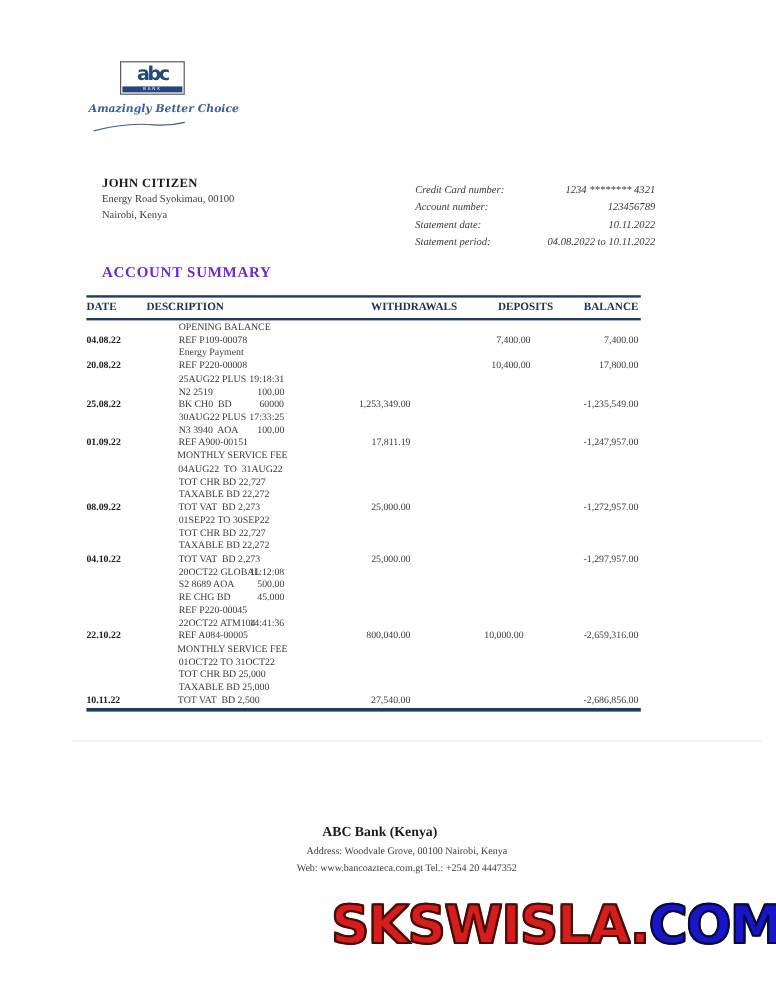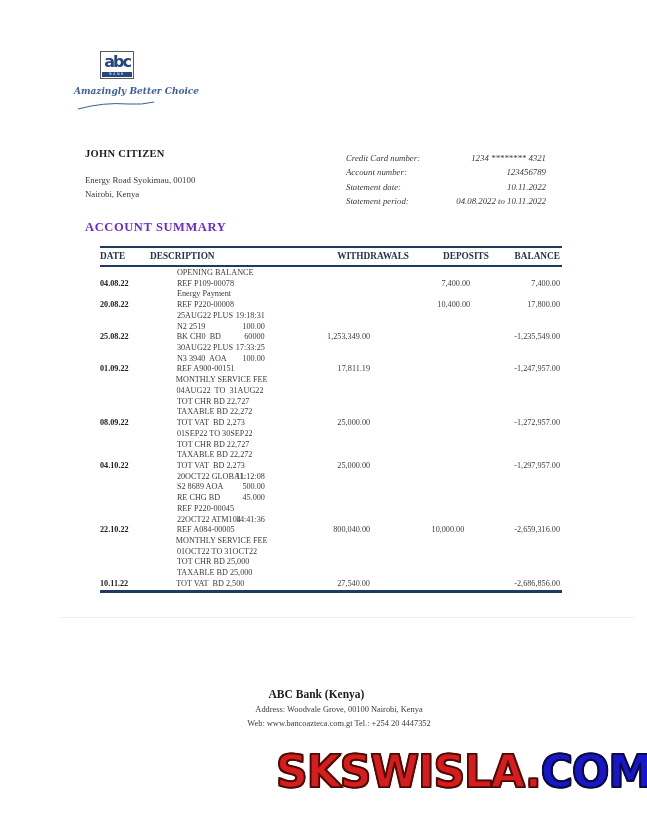--- a/index.html
+++ b/index.html
@@ -1,46 +1,46 @@
 <!DOCTYPE html>
 <html><head>
 <meta charset="utf-8">
 <style>
   html,body{margin:0;padding:0;background:#e8e8e8;}
   .page{position:relative;width:647px;height:840px;background:#ffffff;overflow:hidden;
         font-family:"Liberation Serif",serif;color:#333;}
 
   
-  .logo-box{position:absolute;left:100px;top:51px;width:34px;height:28px;
+  .logo-box{position:absolute;left:100px;top:51px;width:54px;height:28px;
             border:1px solid #5a5a5a;background:#fff;box-sizing:border-box;}
   .logo-abc{display:block;font-family:"DejaVu Sans",sans-serif;font-weight:bold;
             color:#24477f;font-size:16px;line-height:19px;text-align:center;letter-spacing:-2px;}
   .logo-bar{position:absolute;left:1px;right:1px;bottom:1px;height:5px;background:#24477f;
             color:#fff;font-family:"DejaVu Sans",sans-serif;font-size:3.5px;line-height:5px;
             text-align:center;letter-spacing:1.5px;}
   .tagline{position:absolute;left:74px;top:86px;white-space:nowrap;
            font-family:"DejaVu Serif",serif;font-style:italic;font-weight:bold;
            font-size:9px;color:#3f5e95;}
   .swoosh{position:absolute;left:76px;top:100px;}
 
   
   .customer{position:absolute;left:85px;top:148px;}
-  .cust-name{font-size:10.5px;font-weight:bold;color:#1b1b1b;letter-spacing:.3px;margin-bottom:15px;}
+  .cust-name{font-size:10.5px;font-weight:bold;color:#1b1b1b;letter-spacing:.3px;margin-bottom:0;}
   .cust-addr{font-size:8.8px;color:#3a3a3a;line-height:13.8px;}
   .meta{position:absolute;left:346px;top:151px;width:200px;font-style:italic;}
   .meta-row{display:flex;justify-content:space-between;font-size:8.8px;color:#3a3a3a;line-height:14.4px;}
   .meta-label{white-space:nowrap;}
   .meta-value{white-space:nowrap;}
 
   
   .summary-title{position:absolute;left:85px;top:220px;font-size:12.5px;font-weight:bold;
                  color:#6d28d9;letter-spacing:.6px;}
 
   
-  .table{position:absolute;left:100px;top:246px;width:462px;}
+  .table{position:absolute;left:72px;top:246px;width:462px;}
   .t-head{display:flex;border-top:2.5px solid #1e3c63;border-bottom:2px solid #1e3c63;
           padding:2px 0 3px;font-weight:bold;font-size:9.3px;color:#24344e;line-height:12px;}
   .t-body{border-bottom:3px solid #1e3c63;padding-top:1px;}
   .c{display:block;box-sizing:border-box;}
   .col-date,.c-date{width:50px;}
   .col-desc,.c-desc{width:146px;}
   .col-wd,.c-wd{width:116px;text-align:right;padding-right:3px;}
   .col-dep,.c-dep{width:79px;text-align:right;padding-right:2px;}
   .col-bal,.c-bal{width:71px;text-align:right;padding-right:2px;}
   .t-row{display:flex;height:10.72px;line-height:10.6px;font-size:8.2px;color:#3c3c3c;gap:48px;}

